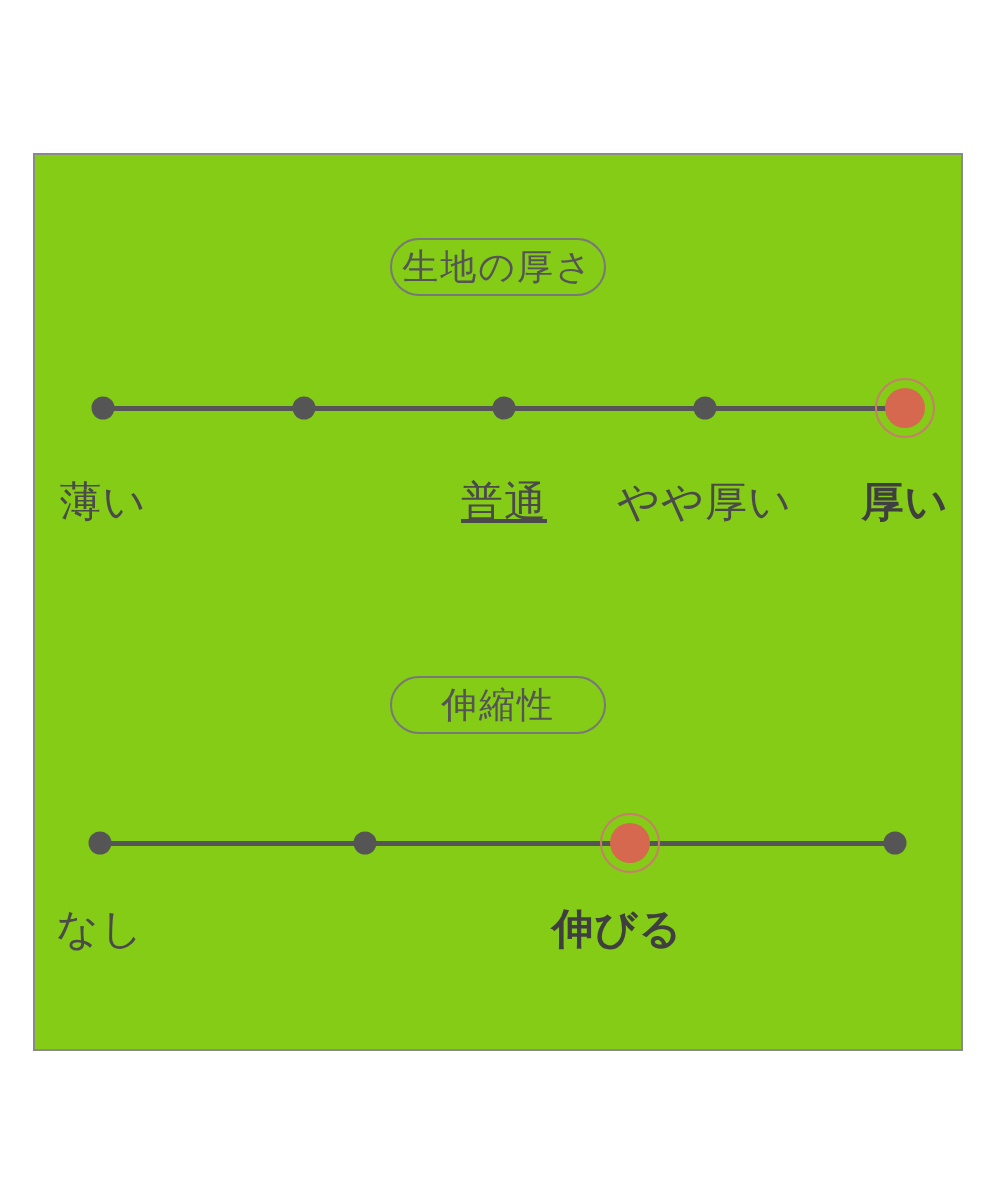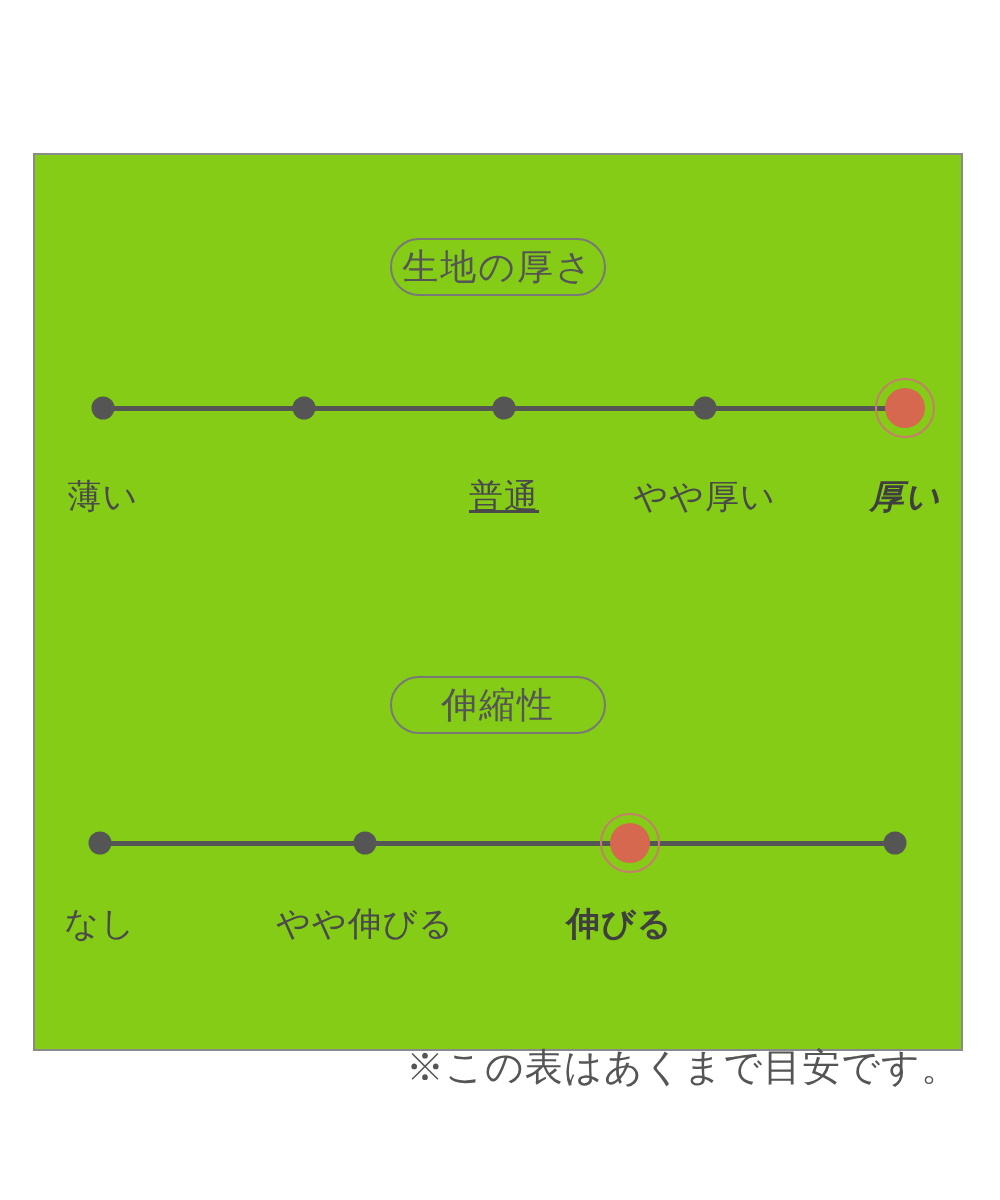--- a/index.html
+++ b/index.html
@@ -52,21 +52,21 @@
     left:-10px; top:-10px; right:-10px; bottom:-10px;
     border:2px solid var(--accent-ring,#c57f6b);
     border-radius:50%;
   }
   .labels { position:absolute; height:40px; }
   .labels-1 { left:68px; top:319px; width:802px; }
   .labels-2 { left:65px; top:746px; width:795px; }
   .scale-label {
     position:absolute; transform:translateX(-50%);
     white-space:nowrap;
-    font-size:34px; font-weight:500; letter-spacing:1px;
+    font-size:42px; font-weight:500; letter-spacing:1px;
     color:var(--label-text,#4a4a4a);
   }
   .scale-label.active { font-weight:800; color:#3f3f3f; }
   .labels-2 .scale-label:last-child { transform:translateX(-60%); }
   .footnote {
     position:absolute; right:40px; top:1042px;
     font-size:38px; font-weight:500; letter-spacing:1px;
     color:#555555; white-space:nowrap;
   }
 </style>
@@ -85,38 +85,36 @@
       <div class="dot" style="left: 0%;"></div>
           <div class="dot" style="left: 25%;"></div>
           <div class="dot" style="left: 50%;"></div>
           <div class="dot" style="left: 75%;"></div>
           <div class="dot active" style="left: 100%;"></div>
         </div>
       <div class="labels labels-1">
           <div class="scale-label" style="left: 0%;">薄い</div>
           <div class="scale-label" style="left: 50%; text-decoration: underline;">普通</div>
           <div class="scale-label" style="left: 75%;">やや厚い</div>
-          <div class="scale-label active" style="left: 100%; font-style: italic;">厚い</div>
+          <div class="scale-label active" style="left: 100%;">厚い</div>
         </div>
     </section>
 
     <section>
       <div class="pill pill-2">
         <span>伸縮性</span>
       </div>
       <div class="track track-2">
         <div class="scale-line"></div>
       <div class="dot" style="left: 0%;"></div>
           <div class="dot" style="left: 33.3333%;"></div>
           <div class="dot active" style="left: 66.6667%;"></div>
           <div class="dot" style="left: 100%;"></div>
         </div>
       <div class="labels labels-2">
           <div class="scale-label" style="left: 0%;">なし</div>
-          <div class="scale-label" style="left: 33.3333%;">やや伸びる</div>
           <div class="scale-label active" style="left: 66.6667%; text-align: right;">伸びる</div>
         </div>
     </section>
 
   </div>
 
-  <div class="footnote">※この表はあくまで目安です。</div>
 </div>
 
 </body></html>

